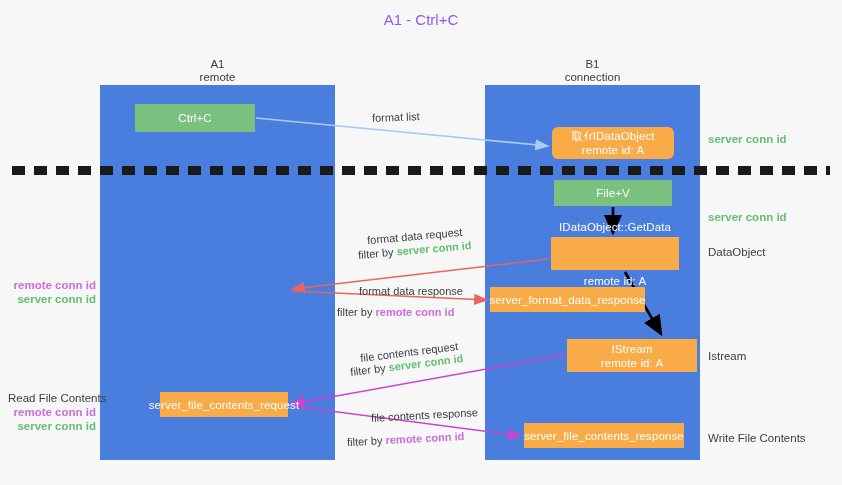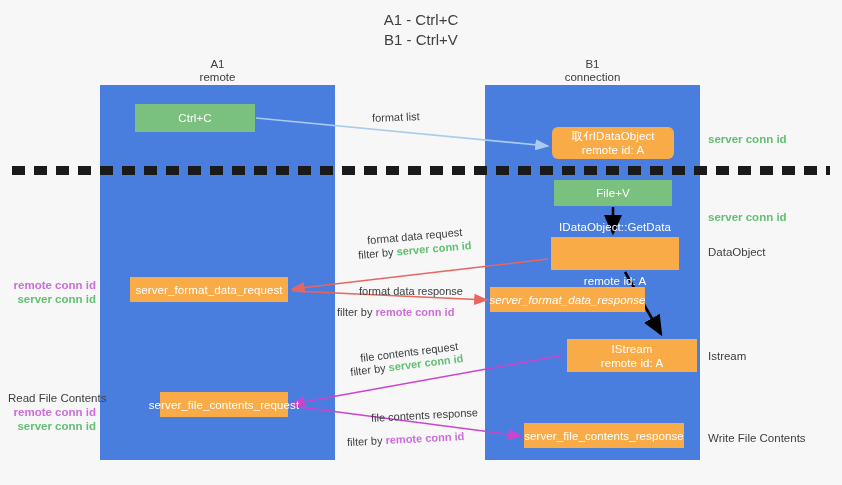--- a/index.html
+++ b/index.html
@@ -30,21 +30,21 @@
   }
   
   .title-block {
     position: absolute;
     left: 0;
     top: 10px;
     width: 842px;
     text-align: center;
     font-size: 15px;
     line-height: 20px;
-    color: #404040;
+    color: #8b5cf6;
   }
   
   .lane {
     position: absolute;
     background: #4a7ede;
   }
   .lane-a { left: 100px; top: 85px; width: 235px; height: 375px; }
   .lane-b { left: 485px; top: 85px; width: 215px; height: 375px; }
 
   .lane-head {
@@ -74,21 +74,21 @@
   .box.green { background: #7ac17f; }
   .box.orange { background: #f9ab48; }
   .box .l2 { font-size: 11.5px; }
 
   
   .b-ctrlc   { left: 135px; top: 104px; width: 120px; height: 28px; }
   .b-idata   { left: 552px; top: 127px; width: 122px; height: 32px; border-radius: 6px; }
   .b-ctrlv   { left: 554px; top: 180px; width: 118px; height: 26px; }
   .b-getdata { left: 551px; top: 237px; width: 128px; height: 33px; gap: 40px; }
   .b-sfdreq  { left: 130px; top: 277px; width: 158px; height: 25px; }
-  .b-sfdres  { left: 490px; top: 287px; width: 155px; height: 25px; font-style: italic; }
+  .b-sfdres  { left: 490px; top: 287px; width: 155px; height: 25px; }
   .b-istream { left: 567px; top: 339px; width: 130px; height: 33px; }
   .b-sfcreq  { left: 128px; top: 392px; width: 128px; height: 25px; margin-left: 32px; }
   .b-sfcres  { left: 524px; top: 423px; width: 160px; height: 25px; }
 
   
   .side-label {
     position: absolute;
     font-size: 11.5px;
     line-height: 14px;
     white-space: nowrap;
@@ -140,21 +140,20 @@
     );
   }
 </style>
 </head>
 <body>
 
 <div class="stage">
 
   <div class="title-block">
     <div>A1 - Ctrl+C</div>
-    <div>B1 - Ctrl+V</div>
   </div>
 
   <div class="lane-head lane-head-a">
     <div>A1</div>
     <div>remote</div>
   </div>
   <div class="lane-head lane-head-b">
     <div>B1</div>
     <div>connection</div>
   </div>
@@ -206,23 +205,20 @@
 
   <div class="box green b-ctrlv">
     <div>File+V</div>
   </div>
 
   <div class="box orange b-getdata">
     <div>IDataObject::GetData</div>
     <div class="l2">remote id: A</div>
   </div>
 
-  <div class="box orange b-sfdreq">
-    <div>server_format_data_request</div>
-  </div>
 
   <div class="box orange b-sfdres">
     <div>server_format_data_response</div>
   </div>
 
   <div class="box orange b-istream">
     <div>IStream</div>
     <div class="l2">remote id: A</div>
   </div>
 

